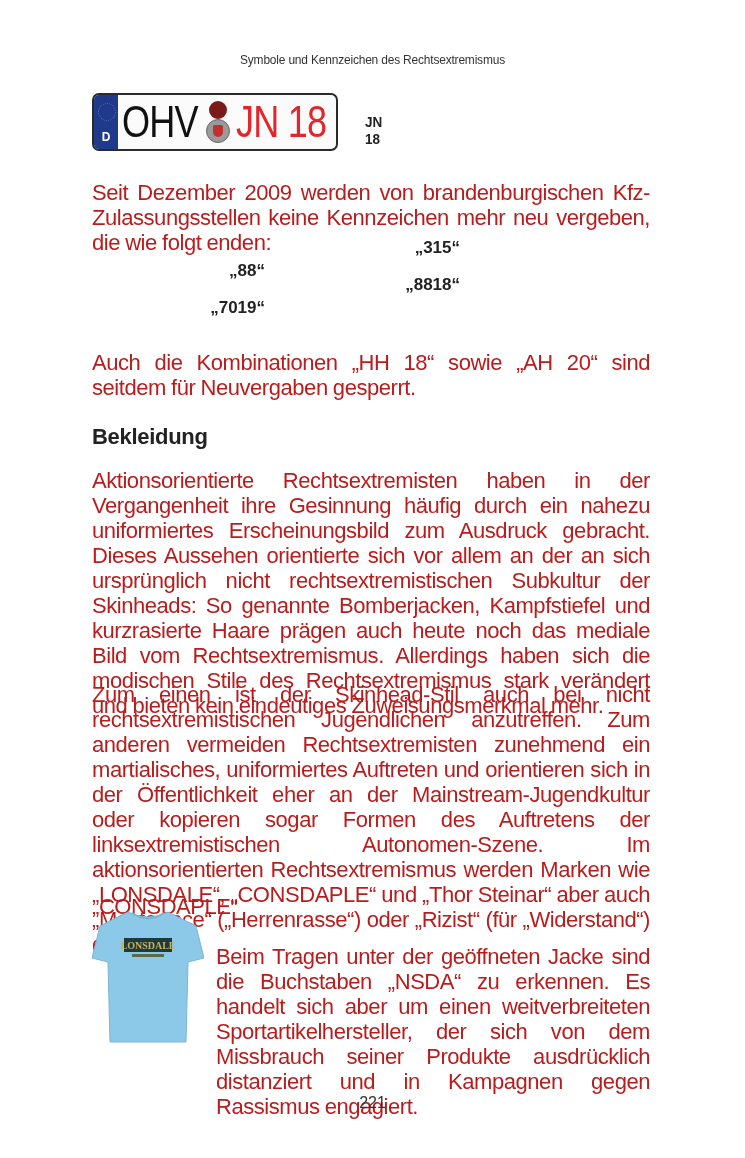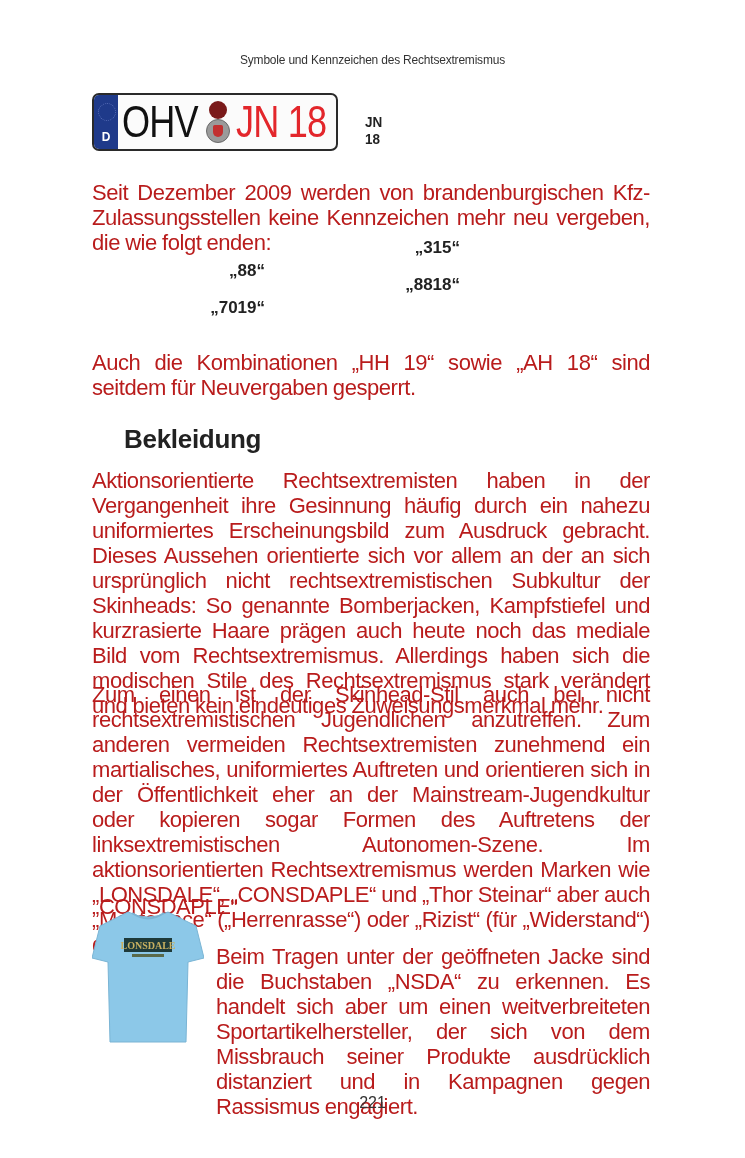--- a/index.html
+++ b/index.html
@@ -63,23 +63,22 @@
     .text-block p { margin: 0; }
     .narrow { letter-spacing: -0.45px; word-spacing: -0.5px; }
     .codes {
       position: absolute; left: 180px; top: 238px; width: 300px;
       font-size: 17px; font-weight: bold; color: #222;
     }
     .codes .row { position: relative; height: 37px; }
     .codes .c1 { position: absolute; right: 215px; top: 0; margin-top: 23px; }
     .codes .c2 { position: absolute; right: 20px; top: 0; }
     .heading {
-      position: absolute; left: 92px; top: 424px; font-size: 26px; font-weight: bold; color: #222;
+      position: absolute; left: 92px; top: 424px; font-size: 22px; font-weight: bold; color: #222;
       letter-spacing: -0.3px;
-      margin-left: 32px;
     }
     .tshirt {
       position: absolute; left: 92px; top: 906px; width: 112px; height: 140px;
     }
     .page-number {
       position: absolute; top: 1094px; left: 0; width: 745px; text-align: center;
       font-size: 16px; color: #333;
     }
   </style>
 </head>
@@ -110,21 +109,21 @@
     <span class="c1">„88“</span>
     <span class="c2">„315“</span>
   </div>
   <div class="row">
     <span class="c1">„7019“</span>
     <span class="c2">„8818“</span>
   </div>
 </div>
 
 <div class="text-block narrow" style="top:350px;">
-  <p>Auch die Kombinationen „HH 19“ sowie „AH 18“ sind seitdem für Neuver­gaben gesperrt.</p>
+  <p>Auch die Kombinationen „HH 18“ sowie „AH 20“ sind seitdem für Neuver­gaben gesperrt.</p>
 </div>
 
 <div class="heading">Bekleidung</div>
 
 <div class="text-block narrow" style="top:468px;">
   <p>Aktionsorientierte Rechtsextremisten haben in der Vergangenheit ihre Gesinnung häufig durch ein nahezu uniformiertes Erscheinungsbild zum Ausdruck gebracht. Dieses Aussehen orientierte sich vor allem an der an sich ursprünglich nicht rechtsextremistischen Subkultur der Skinheads: So genannte Bomberjacken, Kampfstiefel und kurzrasierte Haare prägen auch heute noch das mediale Bild vom Rechtsextremismus. Allerdings ha­ben sich die modischen Stile des Rechtsextremismus stark verändert und bieten kein eindeutiges Zuweisungsmerkmal mehr.</p>
 </div>
 
 <div class="text-block narrow" style="top:682px;">
   <p>Zum einen ist der Skinhead-Stil auch bei nicht rechtsextremistischen Ju­gendlichen anzutreffen. Zum anderen vermeiden Rechtsextremisten zu­nehmend ein martialisches, uniformiertes Auftreten und orientieren sich in der Öffentlichkeit eher an der Mainstream-Jugendkultur oder kopieren so­gar Formen des Auftretens der linksextremistischen Autonomen-Szene. Im aktionsorientierten Rechtsextremismus werden Marken wie „LONSDALE“, „CONSDAPLE“ und „Thor Steinar“ aber auch „Masterrace“ („Herrenrasse“) oder „Rizist“ (für „Widerstand“) getragen.</p>

